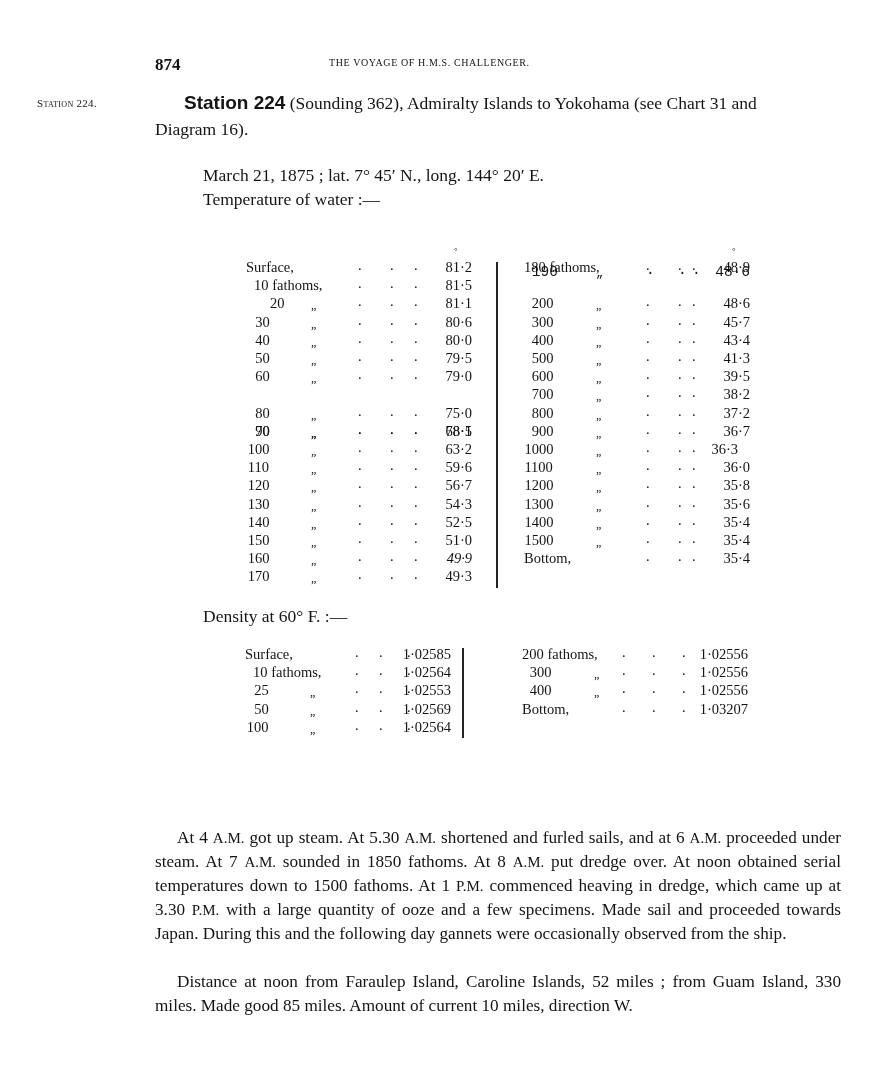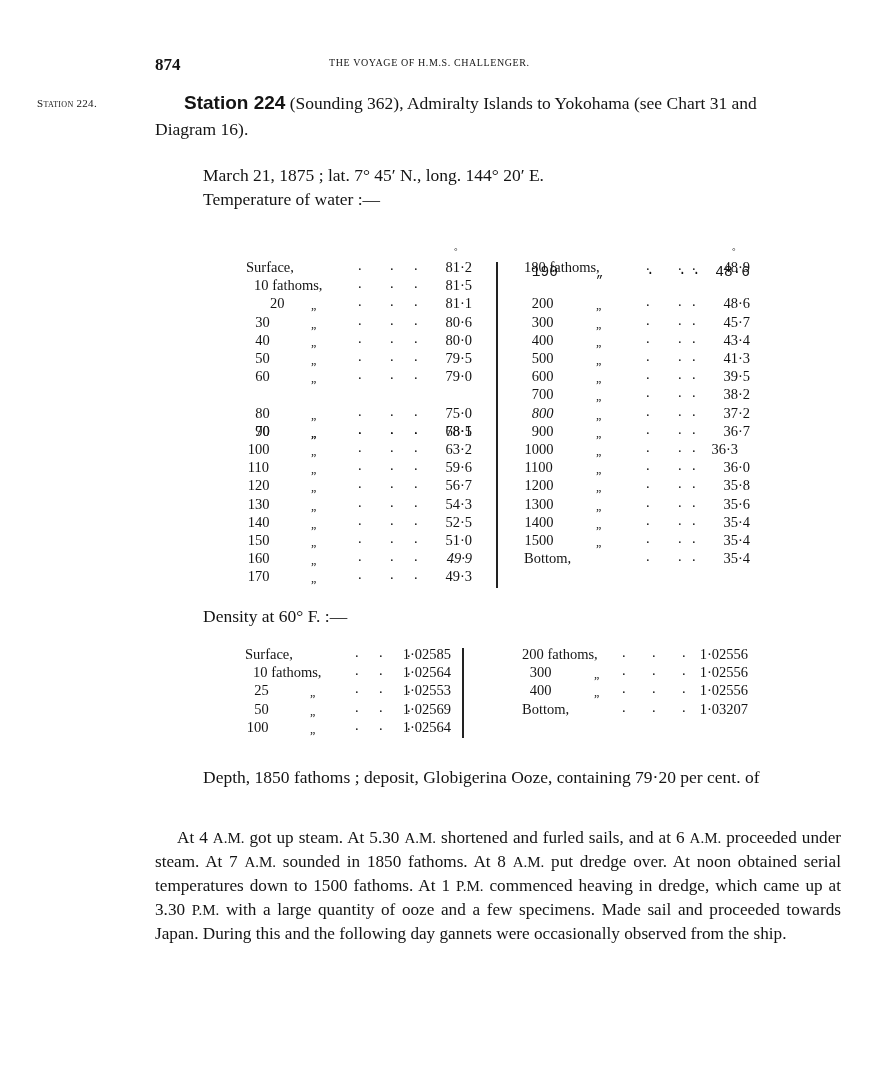--- a/index.html
+++ b/index.html
@@ -265,21 +265,21 @@
       </div>
       <div class="row" style="top: 127.4px; width: 226px;">
         <span class="lab" style="left: 7.8px;">700</span>
         <span class="ditto" style="left: 72px;">„</span>
         <span class="dots" style="left: 122px;">.</span>
         <span class="dots" style="left: 154px;">.</span>
         <span class="dots" style="left: 168px;">.</span>
         <span class="val" style="right: 0px;">38·2</span>
       </div>
       <div class="row" style="top: 145.6px; width: 226px;">
-        <span class="lab" style="left: 7.8px; font-style: italic;">800</span>
+        <span class="lab" style="left: 7.8px;">800</span>
         <span class="ditto" style="left: 72px;">„</span>
         <span class="dots" style="left: 122px;">.</span>
         <span class="dots" style="left: 154px;">.</span>
         <span class="dots" style="left: 168px;">.</span>
         <span class="val" style="right: 0px;">37·2</span>
       </div>
       <div class="row" style="top: 163.8px; width: 226px;">
         <span class="lab" style="left: 7.8px;">900</span>
         <span class="ditto" style="left: 72px;">„</span>
         <span class="dots" style="left: 122px;">.</span>
@@ -417,18 +417,18 @@
         <span class="lab" style="left: 0px;">Bottom,</span>
         <span class="dots" style="left: 100px;">.</span>
         <span class="dots" style="left: 130px;">.</span>
         <span class="dots" style="left: 160px;">.</span>
         <span class="val" style="right: 0px;">1·03207</span>
       </div>
     </div>
   <div class="vrule" style="left:462px; top:648px; height:90px;"></div>
 
   <div class="depth-para">
-    <span>Depth, 1850 fathoms ; deposit, Globigerina Ooze, containing 79·20 per cent. of</span>
   </div>
 
   <p class="body-para p1 indent" id="narrative-p1" style="margin:0;"><span>At 4 </span><span class="sc">A.M.</span><span> got up steam.  At 5.30 </span><span class="sc">A.M.</span><span> shortened and furled sails, and at 6 </span><span class="sc">A.M.</span><span> proceeded under steam.  At 7 </span><span class="sc">A.M.</span><span> sounded in 1850 fathoms.  At 8 </span><span class="sc">A.M.</span><span> put dredge over.  At noon obtained serial temperatures down to 1500 fathoms.  At 1 </span><span class="sc">P.M.</span><span> commenced heaving in dredge, which came up at 3.30 </span><span class="sc">P.M.</span><span> with a large quantity of ooze and a few specimens.  Made sail and proceeded towards Japan.  During this and the following day gannets were occasionally observed from the ship.</span></p>
+  <p class="body-para p2 indent" style="margin:0;">Distance at noon from Faraulep Island, Caroline Islands, 52 miles ; from Guam Island, 330 miles.  Made good 85 miles.  Amount of current 10 miles, direction W.</p>
 
 </div>
 
 </body></html>

